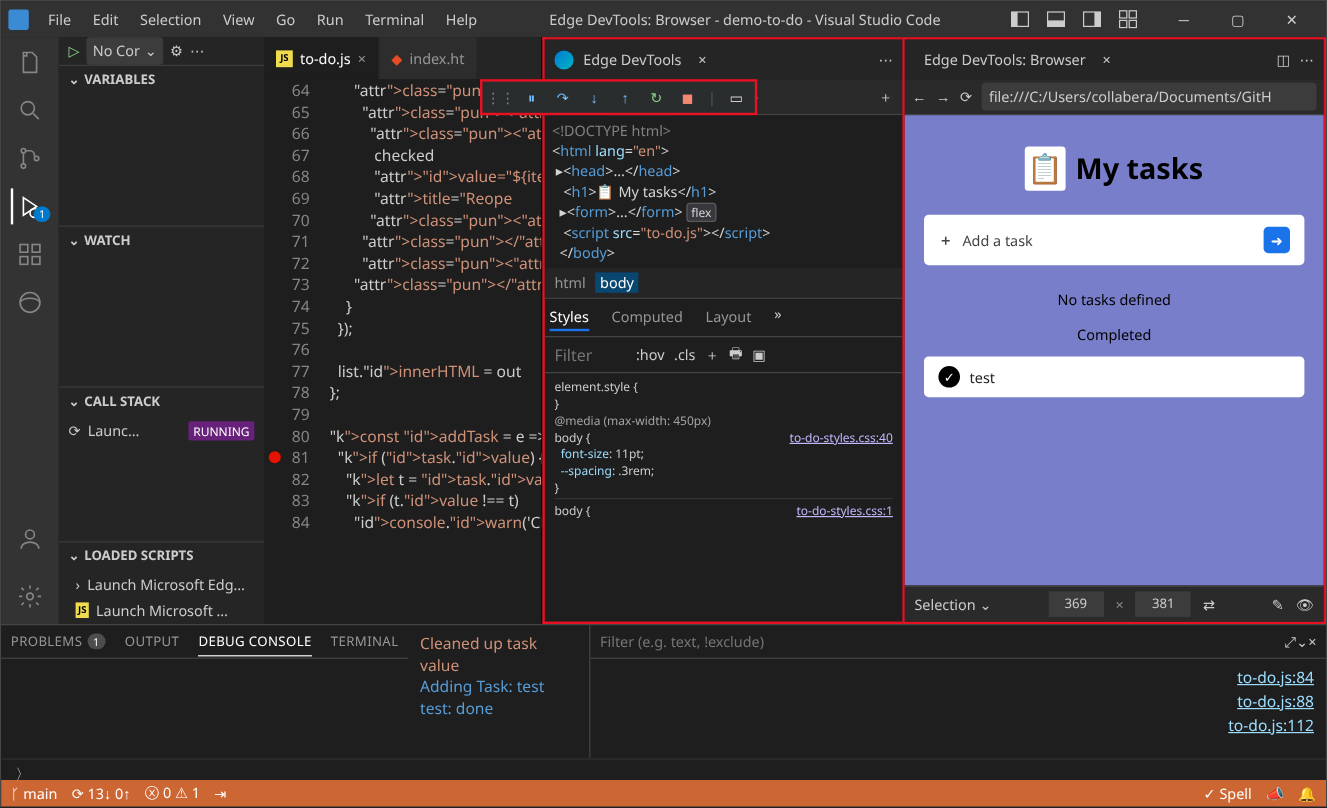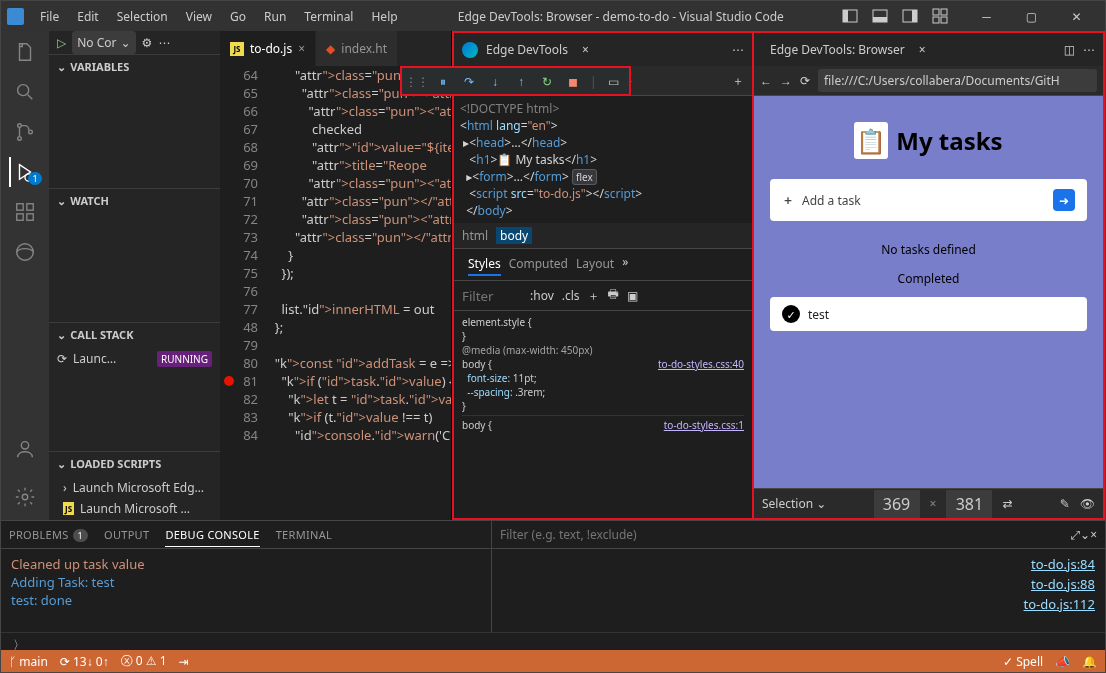--- a/index.html
+++ b/index.html
@@ -62,21 +62,21 @@
   .code-scroll{flex:1;overflow:hidden;background:#1e1e1e;font-family:Consolas,monospace;font-size:13px;position:relative}
   .gutter{position:absolute;left:0;top:0;width:44px;text-align:right;color:#858585;padding-right:6px}
   .gutter div{height:18px;line-height:18px}
   .codelines{margin-left:48px}
   .codelines div.line{height:18px;line-height:18px;white-space:pre}
   .bp{position:absolute;left:4px;width:10px;height:10px;background:#e51400;border-radius:50%} .s{color:var(--string)}
 
   
   .bottom{height:130px;display:flex;flex-direction:column;background:#1e1e1e;border-top:1px solid #454545}
   .bottom-row{display:flex;min-height:0;flex:1}
-  .bottom-left{width:490px;display:flex;flex-direction:column}
+  .bottom-left{width:490px;display:flex;flex-direction:row}
   .btabs{display:flex;align-items:center;height:28px;padding:0 8px;gap:16px;border-bottom:1px solid #454545}
   .btab{color:#969696;font-size:11px;padding:4px 0;letter-spacing:.3px}
   .btab.active{color:#fff;border-bottom:1px solid #fff}
   .btab .ct{background:#4d4d4d;color:#fff;border-radius:8px;padding:0 5px;font-size:9px;margin-left:4px}
   .console-out{flex:1;padding:6px 10px;font-family:Consolas,monospace;font-size:13px;color:#569cd6}
   .bottom-right{flex:1;display:flex;flex-direction:column;border-left:1px solid #454545}
   .filterrow{display:flex;align-items:center;height:28px;padding:0 8px;border-bottom:1px solid #454545}
   .filterrow input{flex:1;background:transparent;border:none;color:var(--fg);font-size:12px;outline:none}
   .src-links{flex:1;display:flex;flex-direction:column;align-items:flex-end;padding:6px 10px;font-family:Consolas,monospace;font-size:13px}
   .src-links a{color:#9cdcfe;text-decoration:underline;margin-bottom:2px}
@@ -92,21 +92,21 @@
   .dt-title .edge{width:16px;height:16px;border-radius:50%;background:linear-gradient(135deg,#0078d4,#00b7c3)}
   .dt-toolbar{display:flex;align-items:center;gap:10px;height:30px;padding:0 8px;background:#2a2a2a;border-bottom:1px solid #454545}
   .dt-tabs{display:flex;gap:14px}
   .dt-tab{color:#969696;padding:6px 0}
   .dt-tab.active{color:#fff;border-bottom:2px solid #1a73e8}
   .dom{flex:0 0 auto;padding:4px 6px;font-family:Consolas,monospace;font-size:12px;color:#d4d4d4;background:#1e1e1e}
   .dom .sel{background:#073655}
   .dom .t{color:#569cd6} .dom .a{color:#9cdcfe} .dom .v{color:#ce9178} .dom .flex{background:#37373d;border:1px solid #5a5a5a;border-radius:3px;padding:0 3px;font-size:10px}
   .crumbs{display:flex;gap:8px;padding:4px 8px;background:#252526;font-size:12px}
   .crumb{color:#969696} .crumb.active{background:#094771;color:#fff;padding:0 4px}
-  .styles-tabs{display:flex;gap:8px;padding:4px 14px;border-top:1px solid #454545;border-bottom:1px solid #454545}
+  .styles-tabs{display:flex;gap:19px;padding:4px 4px;border-top:1px solid #454545;border-bottom:1px solid #454545}
   .styles-filter{display:flex;align-items:center;gap:8px;padding:4px 8px;border-bottom:1px solid #454545}
   .styles-filter input{background:transparent;border:none;color:var(--fg);width:60px;outline:none}
   .mirror{display:flex;align-items:flex-start;gap:6px;padding:6px 8px}
   .mirror input[type=checkbox]{accent-color:#e29b32}
   .mirror a{color:#3794ff;text-decoration:underline}
   .csscode{padding:4px 8px;font-family:Consolas,monospace;font-size:10px}
   .csscode .link{color:#c4b5fd;text-decoration:underline;float:right}
   .csscode .prop{color:#9cdcfe} .csscode .rule{color:#a3a3a3}
 
   
@@ -117,21 +117,21 @@
   .h1{font-size:24px;font-weight:bold;color:#000;margin:10px 0 20px;display:flex;align-items:center;gap:8px}
   .h1 .emo{background:#fff;padding:2px;border-radius:3px}
   .card{background:#fff;color:#444;border-radius:4px;width:100%;padding:10px 12px;display:flex;align-items:center;gap:8px}
   .plus{color:#444;font-weight:bold}
   .card .go{margin-left:auto;background:#1a73e8;color:#fff;width:22px;height:22px;border-radius:4px;display:flex;align-items:center;justify-content:center}
   .notasks{margin:20px 0 12px;color:#000}
   .completed{color:#000;margin-bottom:10px}
   .task{background:#fff;color:#222;border-radius:4px;width:100%;padding:8px 12px;display:flex;align-items:center;gap:8px}
   .task .ck{width:18px;height:18px;border-radius:50%;background:#000;color:#fff;display:flex;align-items:center;justify-content:center;font-size:11px}
   .responsive{display:flex;align-items:center;height:30px;padding:0 8px;background:#2a2a2a;gap:10px;border-top:1px solid #454545}
-  .responsive input{width:46px;background:#3c3c3c;border:1px solid #3c3c3c;color:#ccc;text-align:center;font-size:16px;padding:2px}
+  .responsive input{width:46px;background:#3c3c3c;border:1px solid #3c3c3c;color:#ccc;text-align:center;font-size:11px;padding:2px}
   .responsive .x{color:#888}
   svg{display:block}
 </style>
 </head>
 <body>
 
 <div class="win">
 
   <div class="titlebar">
     <div class="vsicon"></div>
@@ -333,21 +333,21 @@
               <div>68</div>
               <div>69</div>
               <div>70</div>
               <div>71</div>
               <div>72</div>
               <div>73</div>
               <div>74</div>
               <div>75</div>
               <div>76</div>
               <div>77</div>
-              <div>48</div>
+              <div>78</div>
               <div>79</div>
               <div>80</div>
               <div>81</div>
               <div>82</div>
               <div>83</div>
               <div>84</div>
             </div>
           <div class="bp" style="top:calc(18px * 17 + 4px)"></div>
           <div class="codelines" id="codelines">
               <div class="line">        <span <span="" class="&lt;span">"attr</span><span class="s">"&gt;class</span>=<span class="s">"pun</span><span class="s">"&gt;&lt;</span><span <span="" class="&lt;/span"><span class="s">"attr</span><span class="s">"&gt;class</span>=</span> </div>

